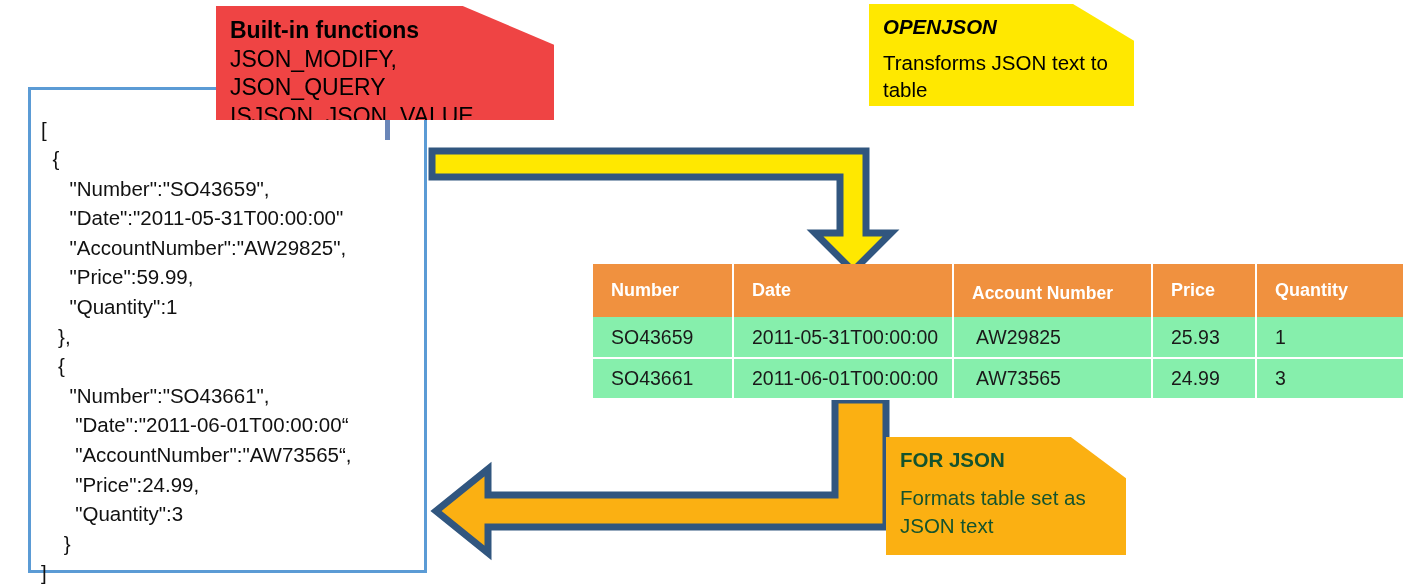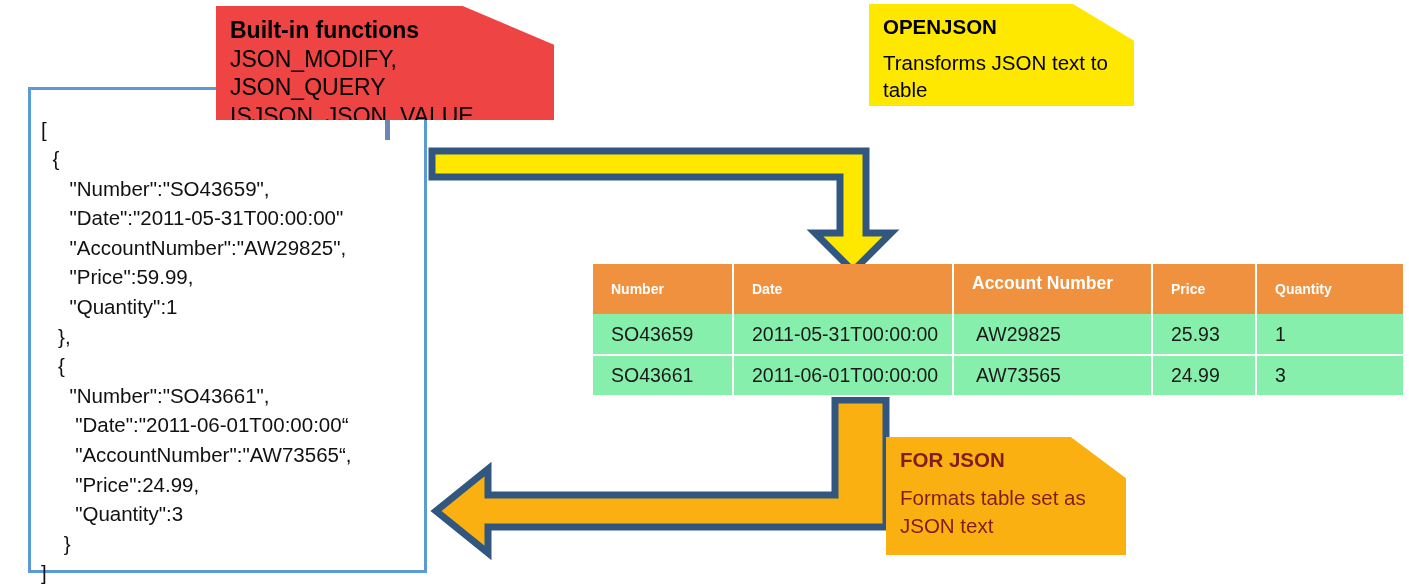--- a/index.html
+++ b/index.html
@@ -37,48 +37,48 @@
   #stub-v{left:385px;top:118px;width:5px;height:22px;}
 
   
   #callout-openjson{
     left:869px;top:4px;width:265px;height:102px;
     background:#ffe800;
     clip-path:polygon(0 0, 77% 0, 100% 36%, 100% 100%, 0 100%);
     padding:9px 14px 0 14px;
     font-size:20.5px;line-height:27px;color:#000;
   }
-  #callout-openjson .c-title{font-size:20.5px;display:block;margin-bottom:9px;}
+  #callout-openjson .c-title{font-size:20.5px;display:block;margin-bottom:9px;font-style:italic;}
 
   
   #callout-forjson{
     left:886px;top:437px;width:240px;height:118px;
     background:#fbb012;
     clip-path:polygon(0 0, 77% 0, 100% 35%, 100% 100%, 0 100%);
     padding:9px 14px 0 14px;
-    font-size:20.5px;line-height:28px;color:#7f1d1d;
+    font-size:20.5px;line-height:28px;color:#14532d;
   }
   #callout-forjson .c-title{font-size:20.5px;display:block;margin-bottom:10px;}
 
   
   #arrows{position:absolute;left:0;top:0;width:1409px;height:587px;pointer-events:none;}
 
   
   .rtable{
     position:absolute;left:593px;top:264px;width:810px;
     border-collapse:collapse;table-layout:fixed;
   }
   .rtable th{
     background:#f0913f;color:#ffffff;font-weight:bold;
-    font-size:14px;text-align:left;
+    font-size:18px;text-align:left;
     padding:13px 0 13px 18px;
     border-right:2px solid #ffffff;
     height:50px;box-sizing:border-box;vertical-align:middle;
   }
-  .rtable th.small{font-size:17.5px;padding-top:9px;vertical-align:top;}
+  .rtable th.small{font-size:17.5px;padding-top:19px;vertical-align:top;}
   .rtable th:last-child{border-right:none;margin-top:40px;}
   .rtable td{
     background:#86efac;color:#1a1a1a;font-size:19.5px;
     padding:8px 0 8px 18px;height:41px;box-sizing:border-box;
     border-right:2px solid #ffffff;border-bottom:2px solid #ffffff;
     vertical-align:middle;
   }
   .rtable td:last-child{border-right:none;}
   .rtable td.indent{padding-left:22px;}
   .col-number{width:140px;}

